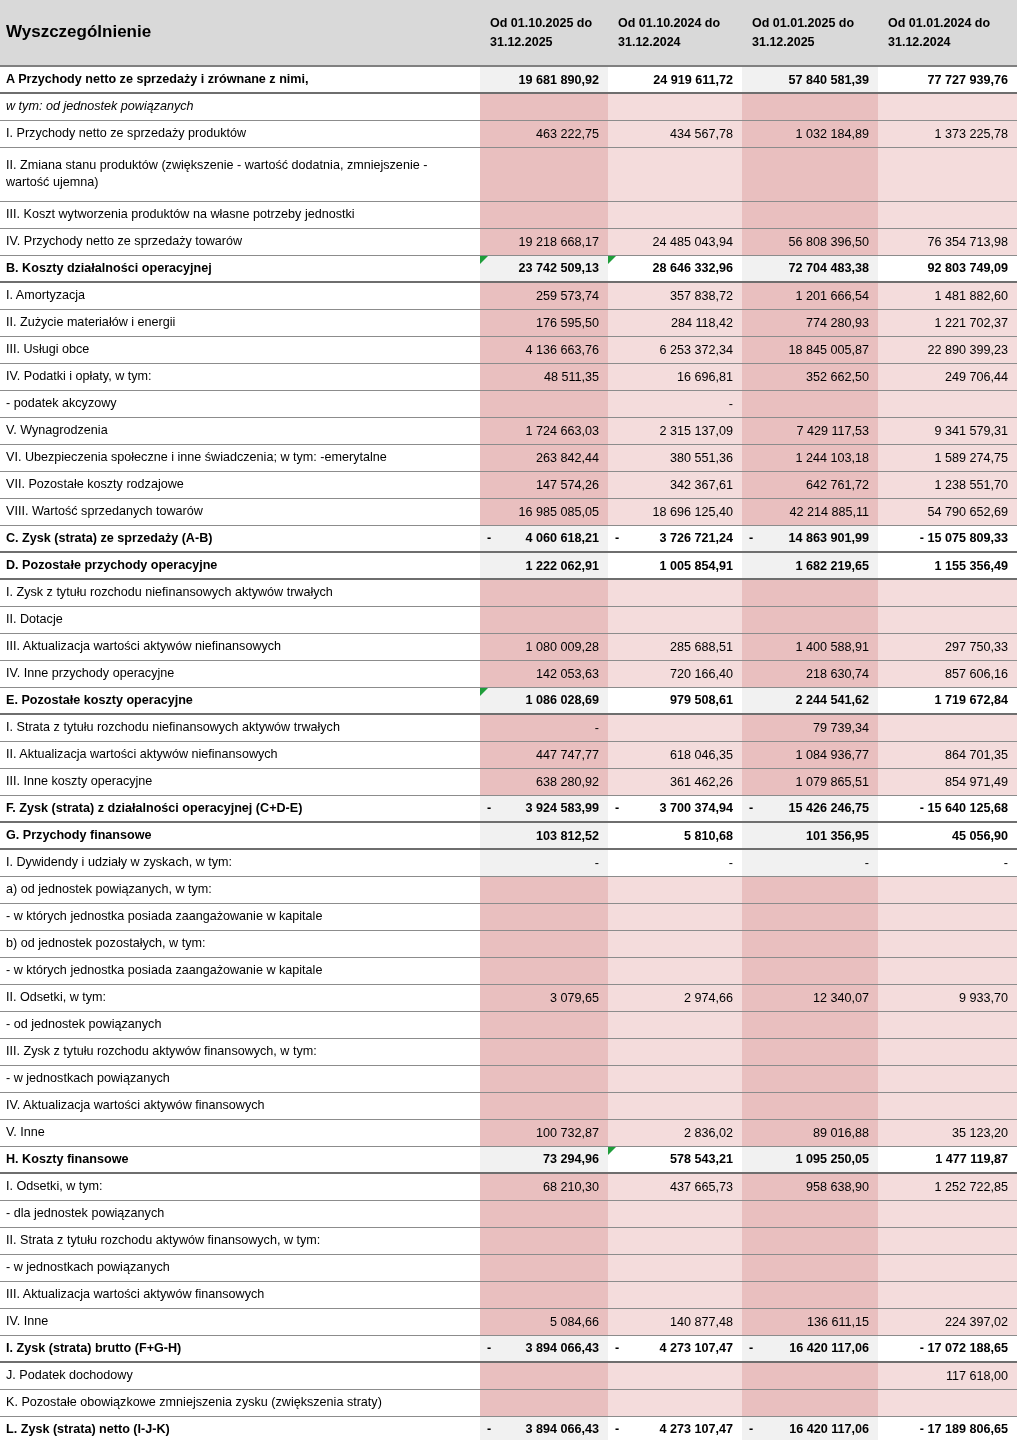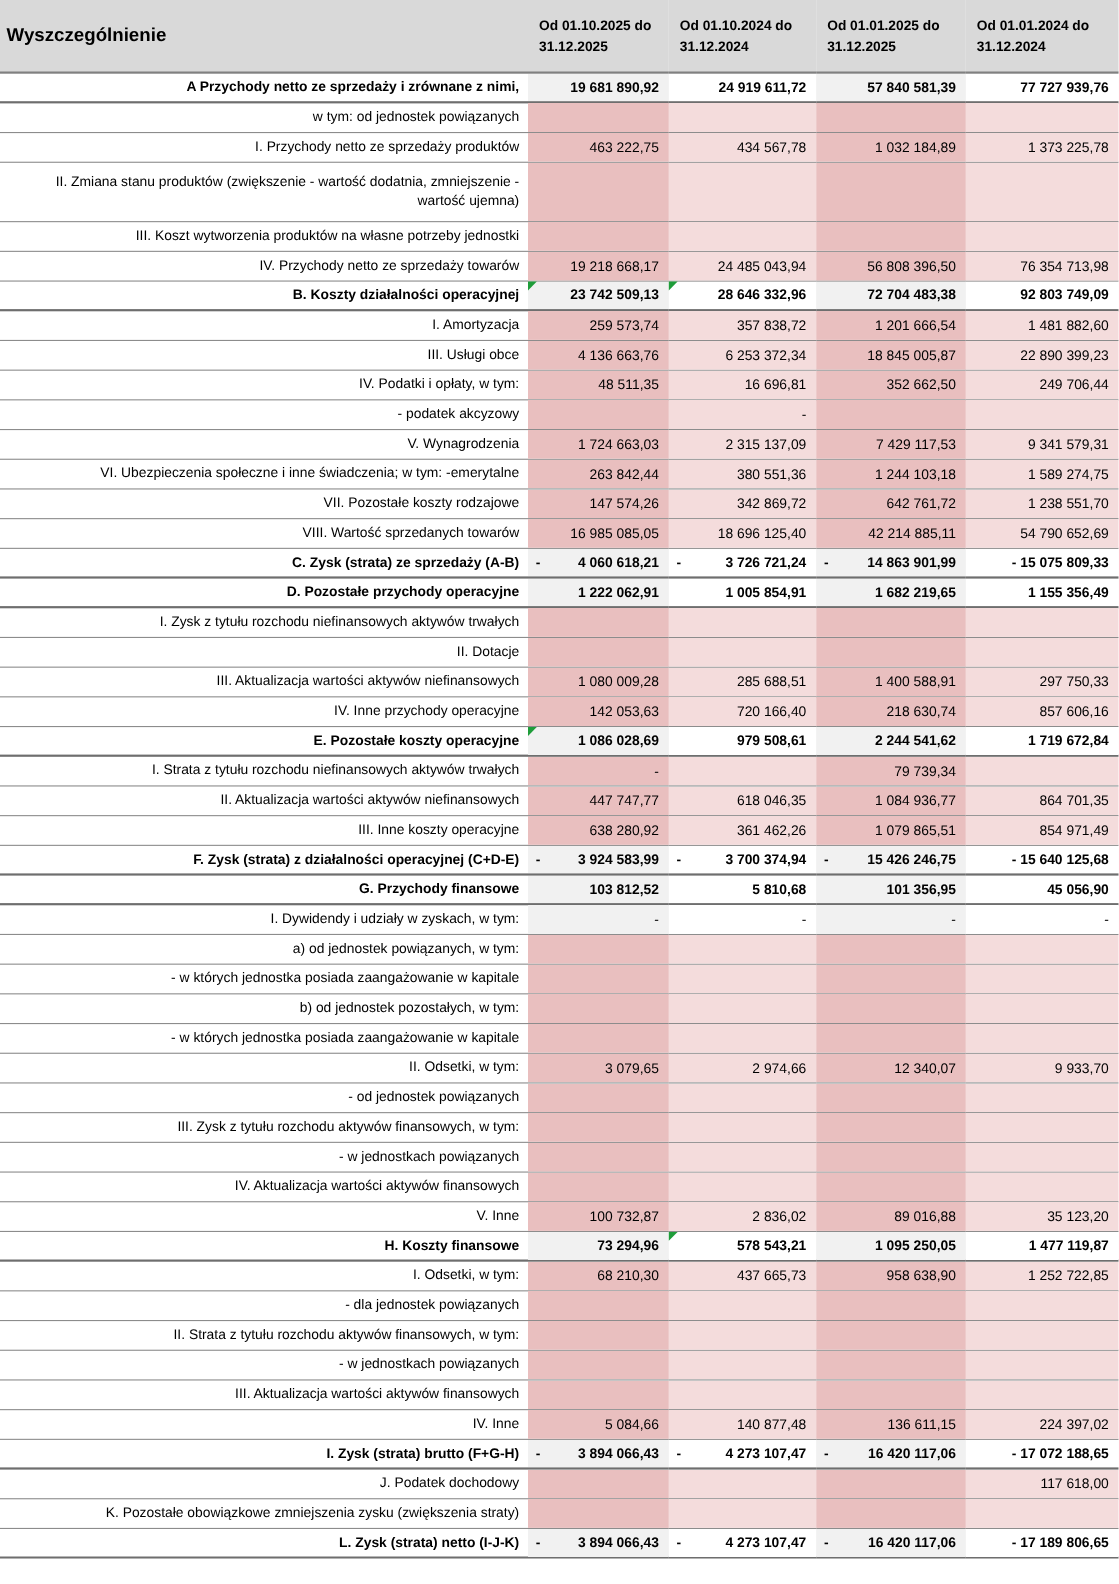--- a/index.html
+++ b/index.html
@@ -48,21 +48,21 @@
     border-bottom: 1px solid #8c8c8c;
     font-size: 12.6px;
     padding: 0;
     vertical-align: middle;
     height: 27px;
   }
   td.lbl {
     padding: 3px 8px 3px 6px;
     line-height: 1.35;
     background: #ffffff;
-    text-align: right;
+    text-align: left;
   }
   td.val {
     position: relative;
     padding: 3px 9px 3px 6px;
     text-align: right;
     white-space: nowrap;
   }
 
   
   tr.r-normal td.v-odd  { background: #e9bfbf; }
@@ -70,21 +70,21 @@
 
   
   tr.r-bold td { font-weight: bold; }
   tr.r-bold td.lbl { background: #ffffff; }
   tr.r-bold td.v-odd  { background: #f1f1f1; }
   tr.r-bold td.v-even { background: #ffffff; }
   tr.r-bold { }
 
   tr.r-bold td.val, tr.r-bold td.lbl { border-bottom: 2px solid #6e6e6e; }
 
-  td.lbl.ital { }
+  td.lbl.ital { font-style: italic; }
   td.val.ital { }
   td.lbl.bold { font-weight: bold; }
 
   
   .neg-sign {
     position: absolute;
     left: 7px;
     top: 50%;
     transform: translateY(-50%);
     font-weight: bold;
@@ -176,20 +176,27 @@
         <td class="val v-even"><span>92 803 749,09</span></td>
       </tr>
       <tr class="r-normal">
         <td class="lbl">I. Amortyzacja</td>
         <td class="val v-odd"><span>259 573,74</span></td>
         <td class="val v-even"><span>357 838,72</span></td>
         <td class="val v-odd"><span>1 201 666,54</span></td>
         <td class="val v-even ital"><span>1 481 882,60</span></td>
       </tr>
       <tr class="r-normal">
+        <td class="lbl">II.  Zużycie materiałów i energii</td>
+        <td class="val v-odd"><span>176 595,50</span></td>
+        <td class="val v-even"><span>284 118,42</span></td>
+        <td class="val v-odd"><span>774 280,93</span></td>
+        <td class="val v-even"><span>1 221 702,37</span></td>
+      </tr>
+      <tr class="r-normal">
         <td class="lbl">III. Usługi obce</td>
         <td class="val v-odd"><span>4 136 663,76</span></td>
         <td class="val v-even"><span>6 253 372,34</span></td>
         <td class="val v-odd"><span>18 845 005,87</span></td>
         <td class="val v-even"><span>22 890 399,23</span></td>
       </tr>
       <tr class="r-normal">
         <td class="lbl">IV. Podatki i opłaty, w tym:</td>
         <td class="val v-odd"><span>48 511,35</span></td>
         <td class="val v-even"><span>16 696,81</span></td>
@@ -213,21 +220,21 @@
       <tr class="r-normal">
         <td class="lbl">VI. Ubezpieczenia społeczne i inne świadczenia; w tym: -emerytalne</td>
         <td class="val v-odd"><span>263 842,44</span></td>
         <td class="val v-even"><span>380 551,36</span></td>
         <td class="val v-odd"><span>1 244 103,18</span></td>
         <td class="val v-even"><span>1 589 274,75</span></td>
       </tr>
       <tr class="r-normal">
         <td class="lbl">VII. Pozostałe koszty rodzajowe</td>
         <td class="val v-odd"><span>147 574,26</span></td>
-        <td class="val v-even"><span>342 869,72</span></td>
+        <td class="val v-even"><span>342 367,61</span></td>
         <td class="val v-odd"><span>642 761,72</span></td>
         <td class="val v-even"><span>1 238 551,70</span></td>
       </tr>
       <tr class="r-normal">
         <td class="lbl">VIII. Wartość sprzedanych towarów</td>
         <td class="val v-odd"><span>16 985 085,05</span></td>
         <td class="val v-even"><span>18 696 125,40</span></td>
         <td class="val v-odd"><span>42 214 885,11</span></td>
         <td class="val v-even"><span>54 790 652,69</span></td>
       </tr>

